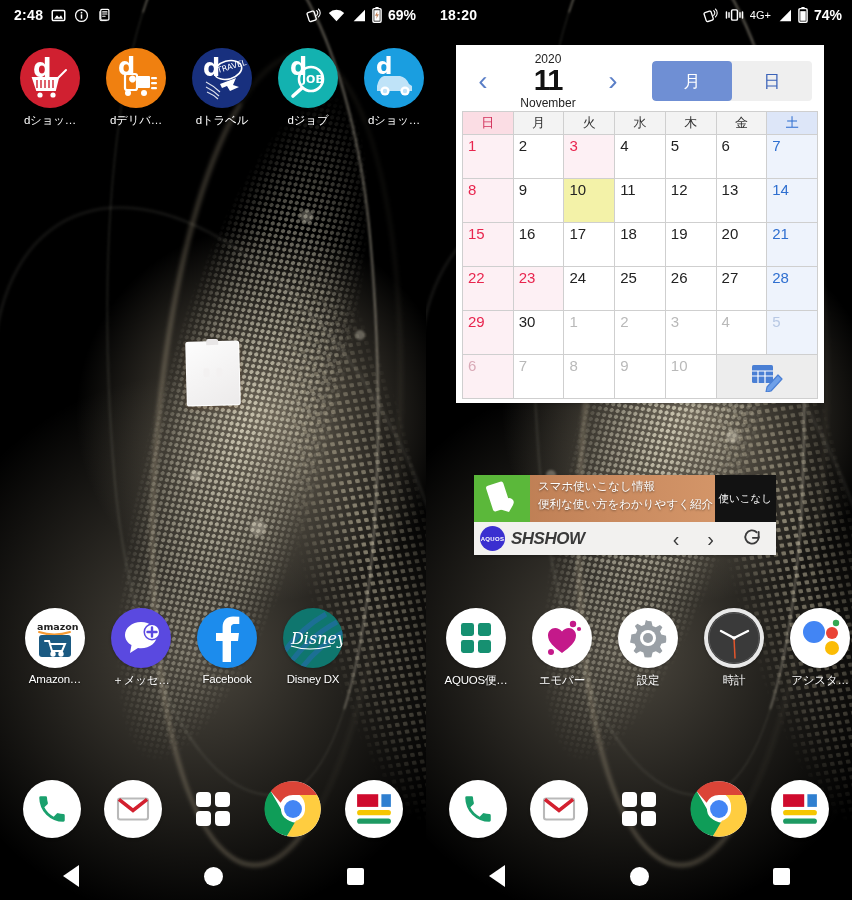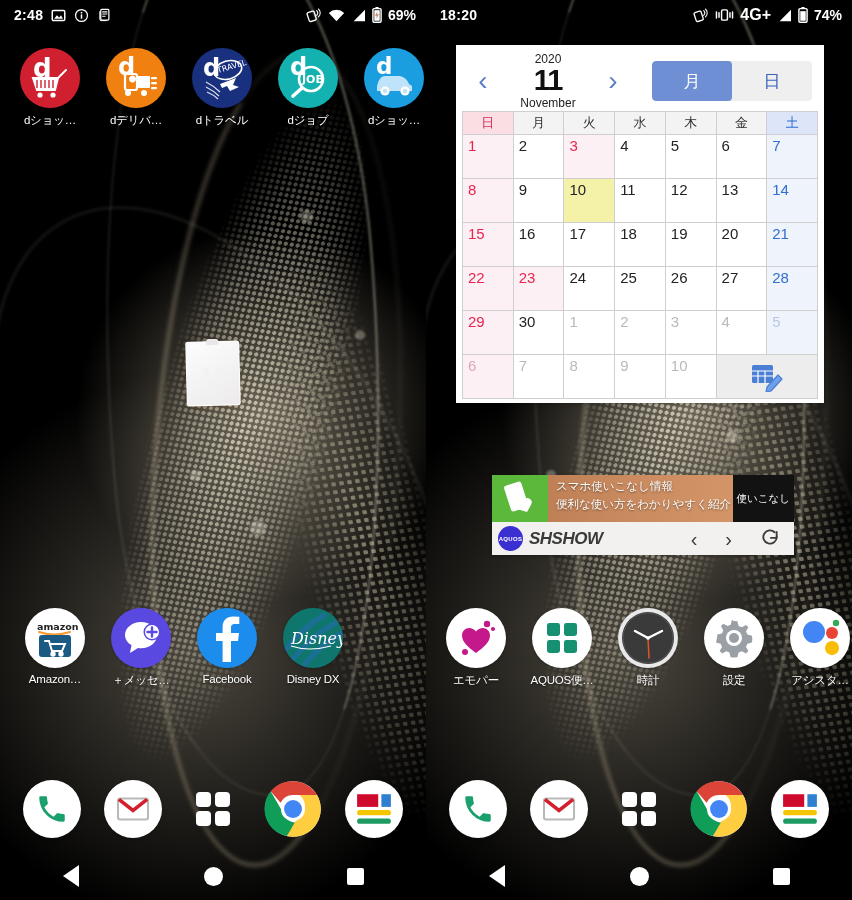--- a/index.html
+++ b/index.html
@@ -76,21 +76,21 @@
   .statusbar {
     position:absolute; left:0; top:0; width:100%; height:30px;
     display:flex; align-items:center; justify-content:space-between;
     padding:0 10px 0 14px; color:#fff; z-index:30;
   }
   .sb-left { display:flex; align-items:center; gap:8px; }
   .sb-right{ display:flex; align-items:center; gap:6px; }
   .clock { font-size:14px; font-weight:bold; letter-spacing:.3px; }
   .sb-icon { display:inline-flex; align-items:center; justify-content:center; }
   .pct { font-size:14px; font-weight:bold; }
-  .netlabel{ font-size:16px; font-weight:bold;text-align:center; }
+  .netlabel{ font-size:11px; font-weight:normal;text-align:center; }
 
   
   .apps-row { position:absolute; display:flex; z-index:20; }
   .app { width:82px; display:flex; flex-direction:column; align-items:center; }
   .app-ico {
     width:60px; height:60px; border-radius:50%;
     display:flex; align-items:center; justify-content:center;
     overflow:hidden; position:relative;
     box-shadow:0 1px 3px rgba(0,0,0,.25);
   }
@@ -155,21 +155,21 @@
   .cal-rw div.sun { background:#fdf0f4; color:#d2305a; }
   .cal-rw div.sat { background:#eef3fc; color:#2f6fd0; }
   .cal-rw div.hol { background:#fdf0f4; color:#e8254e; }
   .cal-rw div.today { background:#f3f2a8; }
   .cal-rw div.off   { color:#b9b9b9; }
   .cal-rw div.off.sun { color:#d9a9b6; }
   .cal-rw div.off.sat { color:#b8c8e4; }
   .cal-rw div.pen { background:#ededed; grid-column:span 2; display:flex; align-items:center; justify-content:center; padding:0; }
 
   
-  .shshow { position:absolute; left:66px; top:475px; width:302px; height:80px; z-index:20;
+  .shshow { position:absolute; left:48px; top:475px; width:302px; height:80px; z-index:20;
             box-shadow:0 1px 3px rgba(0,0,0,.28); }
   .sh-top { height:47px; display:flex; position:relative; overflow:hidden;
             background:linear-gradient(90deg,#b9794f 0%,#c98a5f 45%,#d99b6d 100%); }
   .sh-thumb{ width:56px; height:47px; background:#5bb83a; display:flex; align-items:center; justify-content:center; }
   .sh-txt { flex:1; padding:4px 6px 0 8px; color:#fff; }
   .sh-t1 { font-size:11.5px; text-shadow:0 1px 2px rgba(0,0,0,.5); }
   .sh-t2 { font-size:11.5px; margin-top:3px; text-shadow:0 1px 2px rgba(0,0,0,.5); }
   .sh-badge{ position:absolute; right:0; top:0; background:#121212; color:#fff;
              font-size:10.5px; padding:17px 4px; }
   .sh-bot { height:33px; background:#f2f1ef; display:flex; align-items:center; padding:0 6px; }
@@ -624,67 +624,67 @@
           </span>
         </div>
       </div>
     </div>
 
     <div class="apps-row" style="left:9px; top:608px; gap:4px;">
 
       <div class="app">
         <div class="app-ico" style="background:#fff">
           <svg width="60" height="60" viewBox="0 0 60 60">
+            <rect x="15" y="15" width="13" height="13" rx="2.4" fill="#169071"></rect>
+            <rect x="32" y="15" width="13" height="13" rx="2.4" fill="#169071"></rect>
+            <rect x="15" y="32" width="13" height="13" rx="2.4" fill="#169071"></rect>
+            <rect x="32" y="32" width="13" height="13" rx="2.4" fill="#169071"></rect>
+          </svg>
+        </div>
+        <div class="app-lb">AQUOS便…</div>
+      </div>
+
+      <div class="app">
+        <div class="app-ico" style="background:#fff">
+          <svg width="60" height="60" viewBox="0 0 60 60">
             <path d="M30 45c-8-6-14-11-14-17.5 0-4.2 3.2-7.5 7.2-7.5 2.6 0 5 1.4 6.8 3.6 1.8-2.2 4.2-3.6 6.8-3.6 4 0 7.2 3.3 7.2 7.5C44 34 38 39 30 45z" fill="#c4198a"></path>
             <circle cx="41" cy="16" r="3.2" fill="#c4198a"></circle>
             <circle cx="47" cy="21" r="2.1" fill="#c4198a"></circle>
             <circle cx="19" cy="44" r="3" fill="#c4198a"></circle>
           </svg>
         </div>
         <div class="app-lb">エモパー</div>
       </div>
 
       <div class="app">
         <div class="app-ico" style="background:#fff">
           <svg width="60" height="60" viewBox="0 0 60 60">
-            <rect x="15" y="15" width="13" height="13" rx="2.4" fill="#169071"></rect>
-            <rect x="32" y="15" width="13" height="13" rx="2.4" fill="#169071"></rect>
-            <rect x="15" y="32" width="13" height="13" rx="2.4" fill="#169071"></rect>
-            <rect x="32" y="32" width="13" height="13" rx="2.4" fill="#169071"></rect>
-          </svg>
-        </div>
-        <div class="app-lb">AQUOS便…</div>
+            <g fill="#9aa0a6">
+              <path d="M30 13l3.4.3 1.2 4.6 3.2 1.4 4.1-2.4 2.5 2.4-2.4 4.1 1.4 3.2 4.6 1.2.3 3.4-.3 3.4-4.6 1.2-1.4 3.2 2.4 4.1-2.5 2.5-4.1-2.4-3.2 1.4-1.2 4.6-3.4.3-3.4-.3-1.2-4.6-3.2-1.4-4.1 2.4-2.5-2.5 2.4-4.1-1.4-3.2-4.6-1.2L13 30l.3-3.4 4.6-1.2 1.4-3.2-2.4-4.1 2.5-2.4 4.1 2.4 3.2-1.4 1.2-4.6z"></path>
+            </g>
+            <circle cx="30" cy="30" r="8" fill="#fff"></circle>
+            <circle cx="30" cy="30" r="5" fill="#9aa0a6"></circle>
+          </svg>
+        </div>
+        <div class="app-lb">設定</div>
       </div>
 
       <div class="app">
         <div class="app-ico" style="background:#e7e7e7">
           <svg width="60" height="60" viewBox="0 0 60 60">
             <circle cx="30" cy="30" r="29" fill="#e9e9e9"></circle>
             <circle cx="30" cy="30" r="26" fill="#3a3a3a"></circle>
             <circle cx="30" cy="30" r="25" fill="none" stroke="#555" stroke-width="1"></circle>
             <path d="M30 30 17 23" stroke="#fff" stroke-width="2.4" stroke-linecap="round"></path>
             <path d="M30 30 44 23" stroke="#fff" stroke-width="2.4" stroke-linecap="round"></path>
             <path d="M30 30 31 50" stroke="#e2552c" stroke-width="1.5" stroke-linecap="round"></path>
             <circle cx="30" cy="30" r="1.8" fill="#fff"></circle>
           </svg>
         </div>
         <div class="app-lb">時計</div>
-      </div>
-
-      <div class="app">
-        <div class="app-ico" style="background:#fff">
-          <svg width="60" height="60" viewBox="0 0 60 60">
-            <g fill="#9aa0a6">
-              <path d="M30 13l3.4.3 1.2 4.6 3.2 1.4 4.1-2.4 2.5 2.4-2.4 4.1 1.4 3.2 4.6 1.2.3 3.4-.3 3.4-4.6 1.2-1.4 3.2 2.4 4.1-2.5 2.5-4.1-2.4-3.2 1.4-1.2 4.6-3.4.3-3.4-.3-1.2-4.6-3.2-1.4-4.1 2.4-2.5-2.5 2.4-4.1-1.4-3.2-4.6-1.2L13 30l.3-3.4 4.6-1.2 1.4-3.2-2.4-4.1 2.5-2.4 4.1 2.4 3.2-1.4 1.2-4.6z"></path>
-            </g>
-            <circle cx="30" cy="30" r="8" fill="#fff"></circle>
-            <circle cx="30" cy="30" r="5" fill="#9aa0a6"></circle>
-          </svg>
-        </div>
-        <div class="app-lb">設定</div>
       </div>
 
       <div class="app">
         <div class="app-ico" style="background:#fff">
           <svg width="60" height="60" viewBox="0 0 60 60">
             <circle cx="24" cy="24" r="11" fill="#4285f4"></circle>
             <circle cx="42" cy="25" r="6" fill="#ea4335"></circle>
             <circle cx="42" cy="40" r="7" fill="#fbbc05"></circle>
             <circle cx="46" cy="15" r="3.2" fill="#34a853"></circle>
           </svg>

